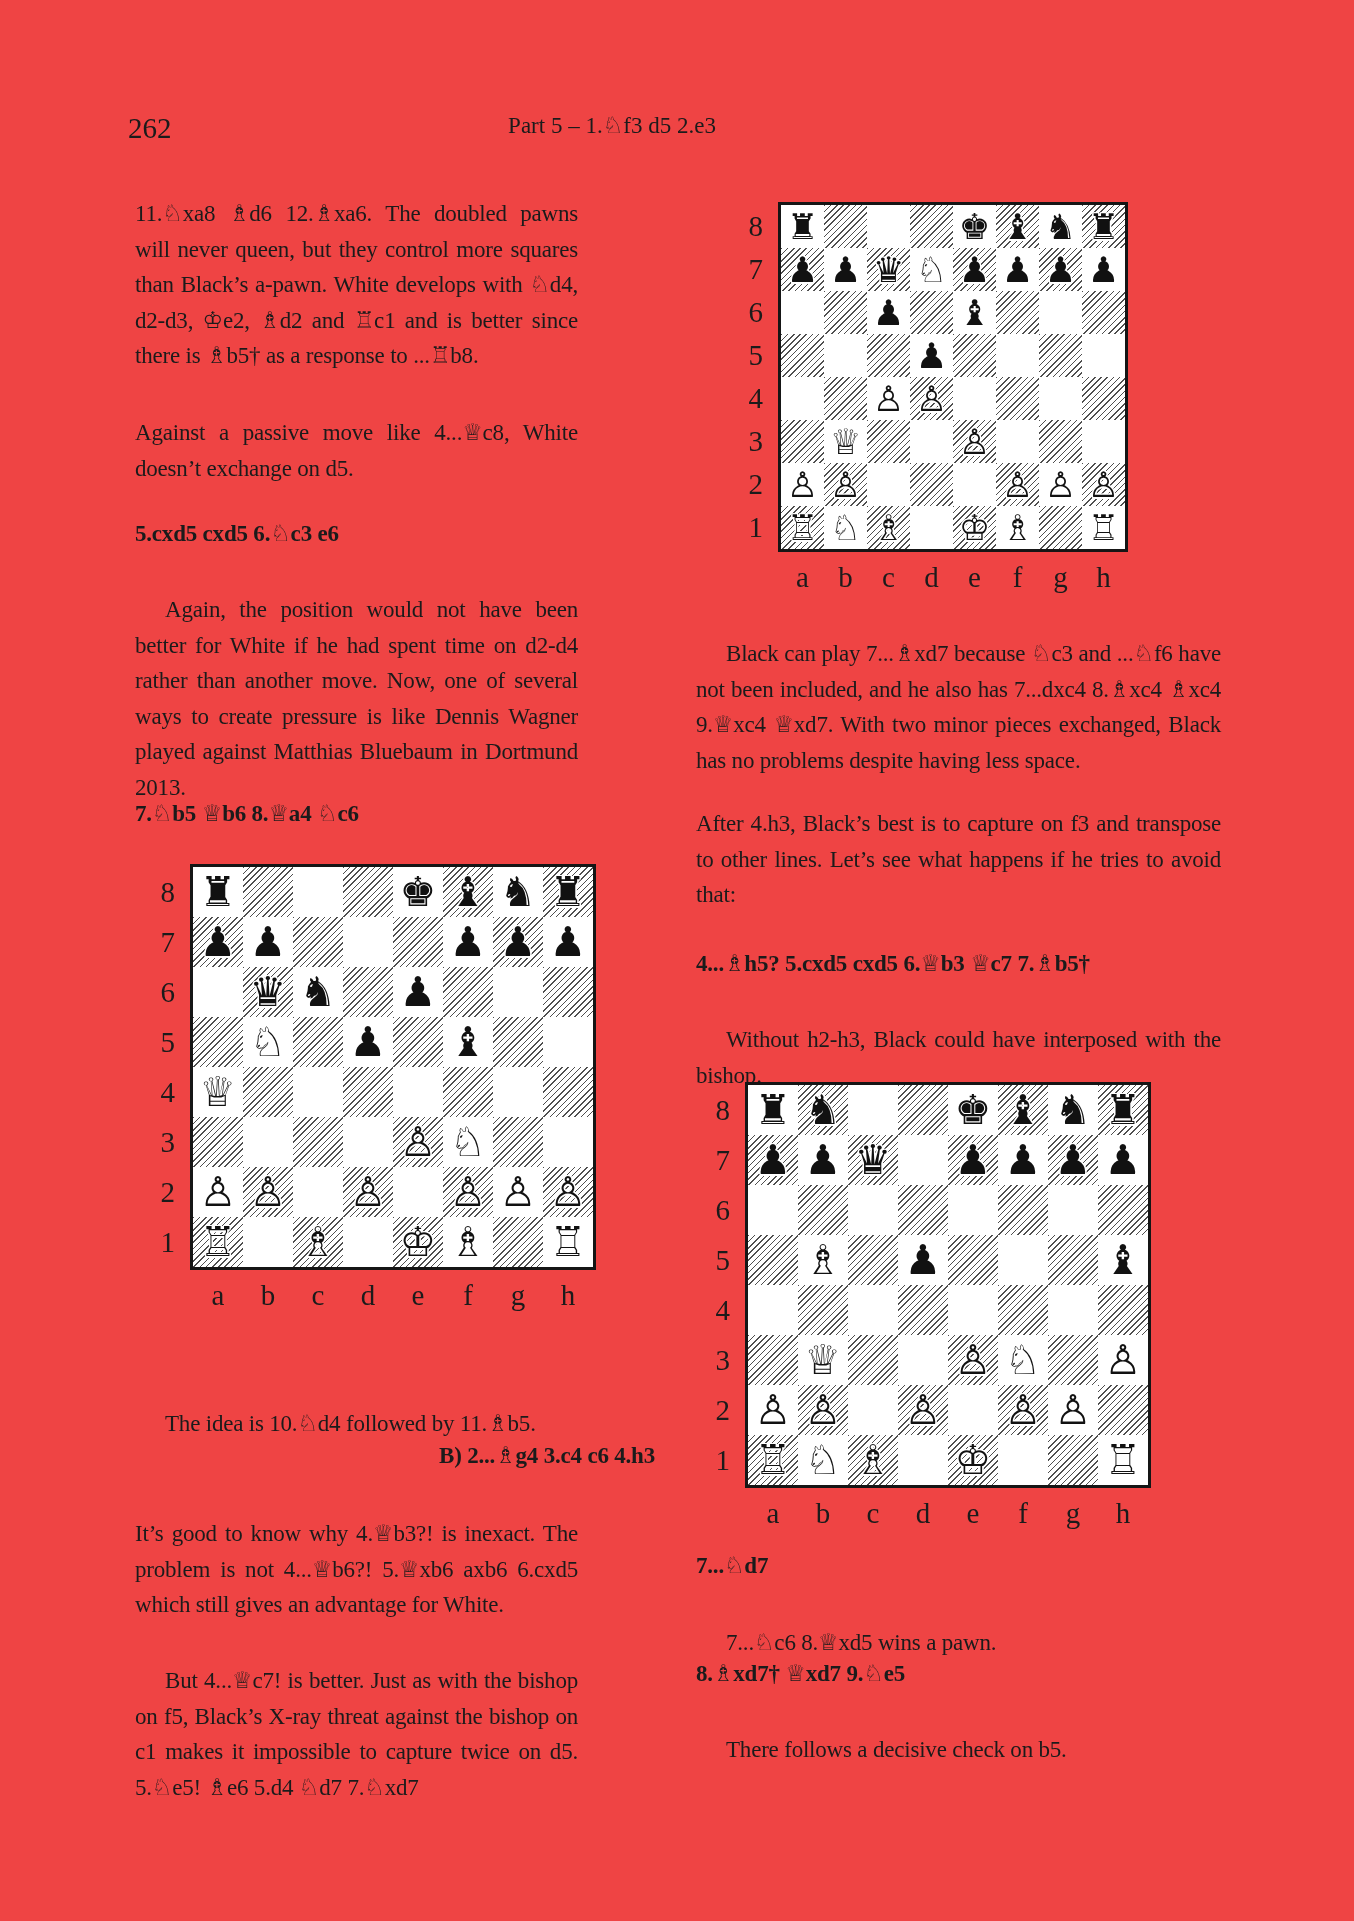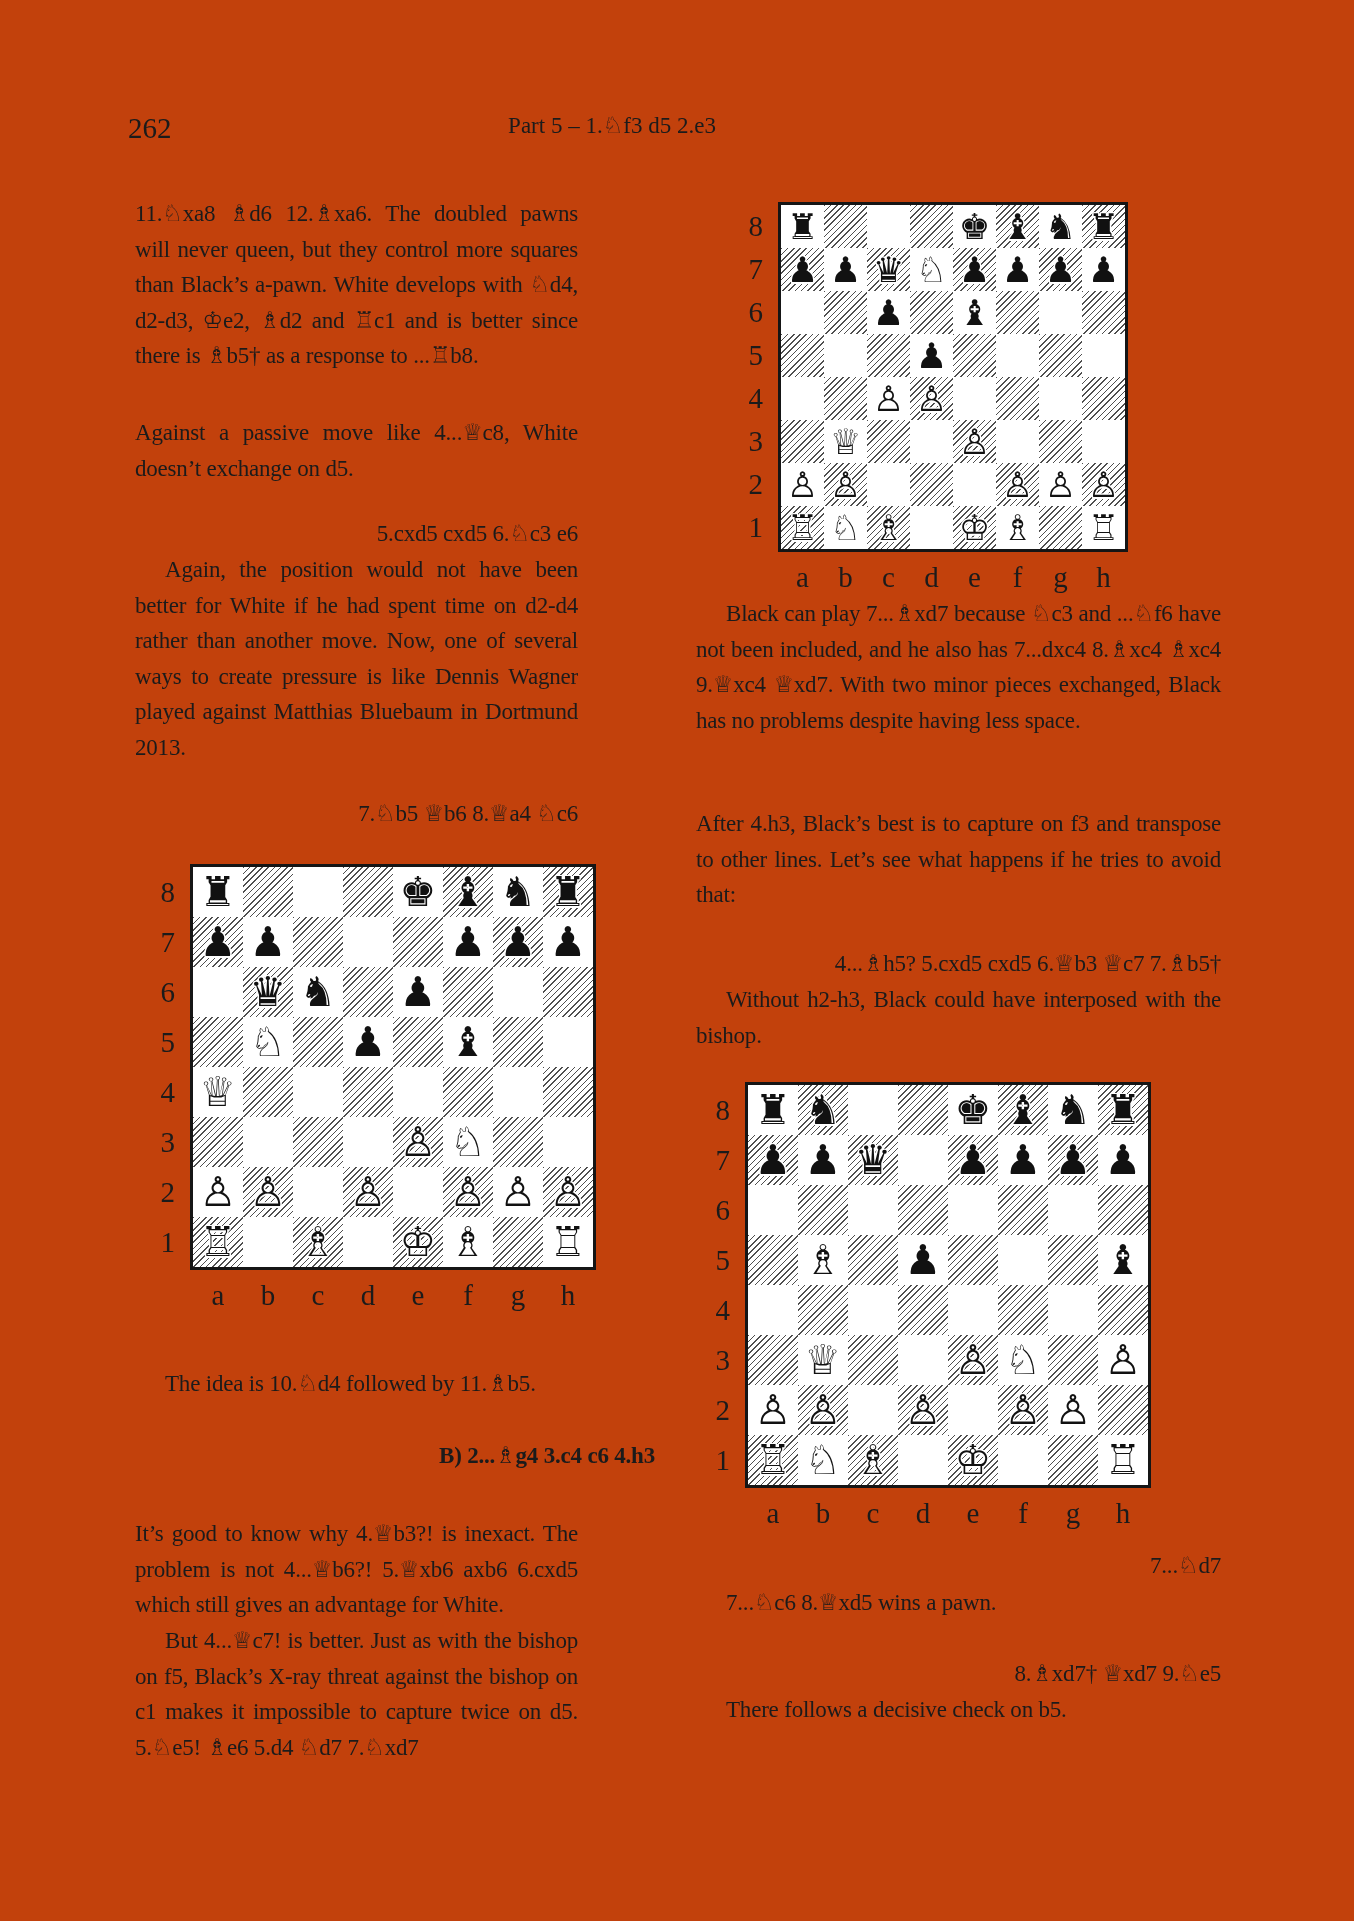--- a/index.html
+++ b/index.html
@@ -1,27 +1,27 @@
 <!DOCTYPE html>
 <html><head>
 <meta charset="utf-8">
 <style>
   html,body{margin:0;padding:0;background:#ffffff;}
   .page{
-    position:relative;width:1354px;height:1921px;background:#c2410c;
+    position:relative;width:1354px;height:1921px;background:#ef4444;
     font-family:"Liberation Serif","DejaVu Sans",serif;
     color:#1b1b1b;overflow:hidden;
   }
   .hdr-num{position:absolute;left:128px;top:112px;font-size:29px;}
   .hdr-title{position:absolute;left:312px;top:112px;width:600px;text-align:center;font-size:23px;}
   .col-block{position:absolute;font-size:23px;line-height:35.5px;text-align:justify;letter-spacing:-0.2px;}
   .lcol{left:135px;width:443px;}
   .rcol{left:696px;width:525px;}
-  .bold{font-weight:normal;text-align:right;}
-  .ind{text-indent:30px;}
+  .bold{font-weight:bold;text-align:left;}
+  .ind{text-indent:30px;margin-top:40px;}
   .center{text-align:right;font-weight:bold;}
   
   .diagram{position:absolute;display:grid;grid-template-columns:40px max-content;}
   .ranks{display:grid;grid-template-rows:repeat(8,var(--sq));padding-top:3px;grid-column:1;grid-row:1;}
   .ranks span{display:flex;align-items:center;justify-content:flex-end;padding-right:15px;font-size:29px;}
   .board{grid-column:2;grid-row:1;display:grid;grid-template-columns:repeat(8,var(--sq));grid-template-rows:repeat(8,var(--sq));border:3px solid #151515;background:#fff;}
   .sq{display:flex;align-items:center;justify-content:center;}
   .sq.dark{background:repeating-linear-gradient(135deg,#4f4f4f 0px,#4f4f4f 1.1px,#ffffff 1.1px,#ffffff 4.4px);}
   .sq .p{
     font-family:"DejaVu Sans",sans-serif;

